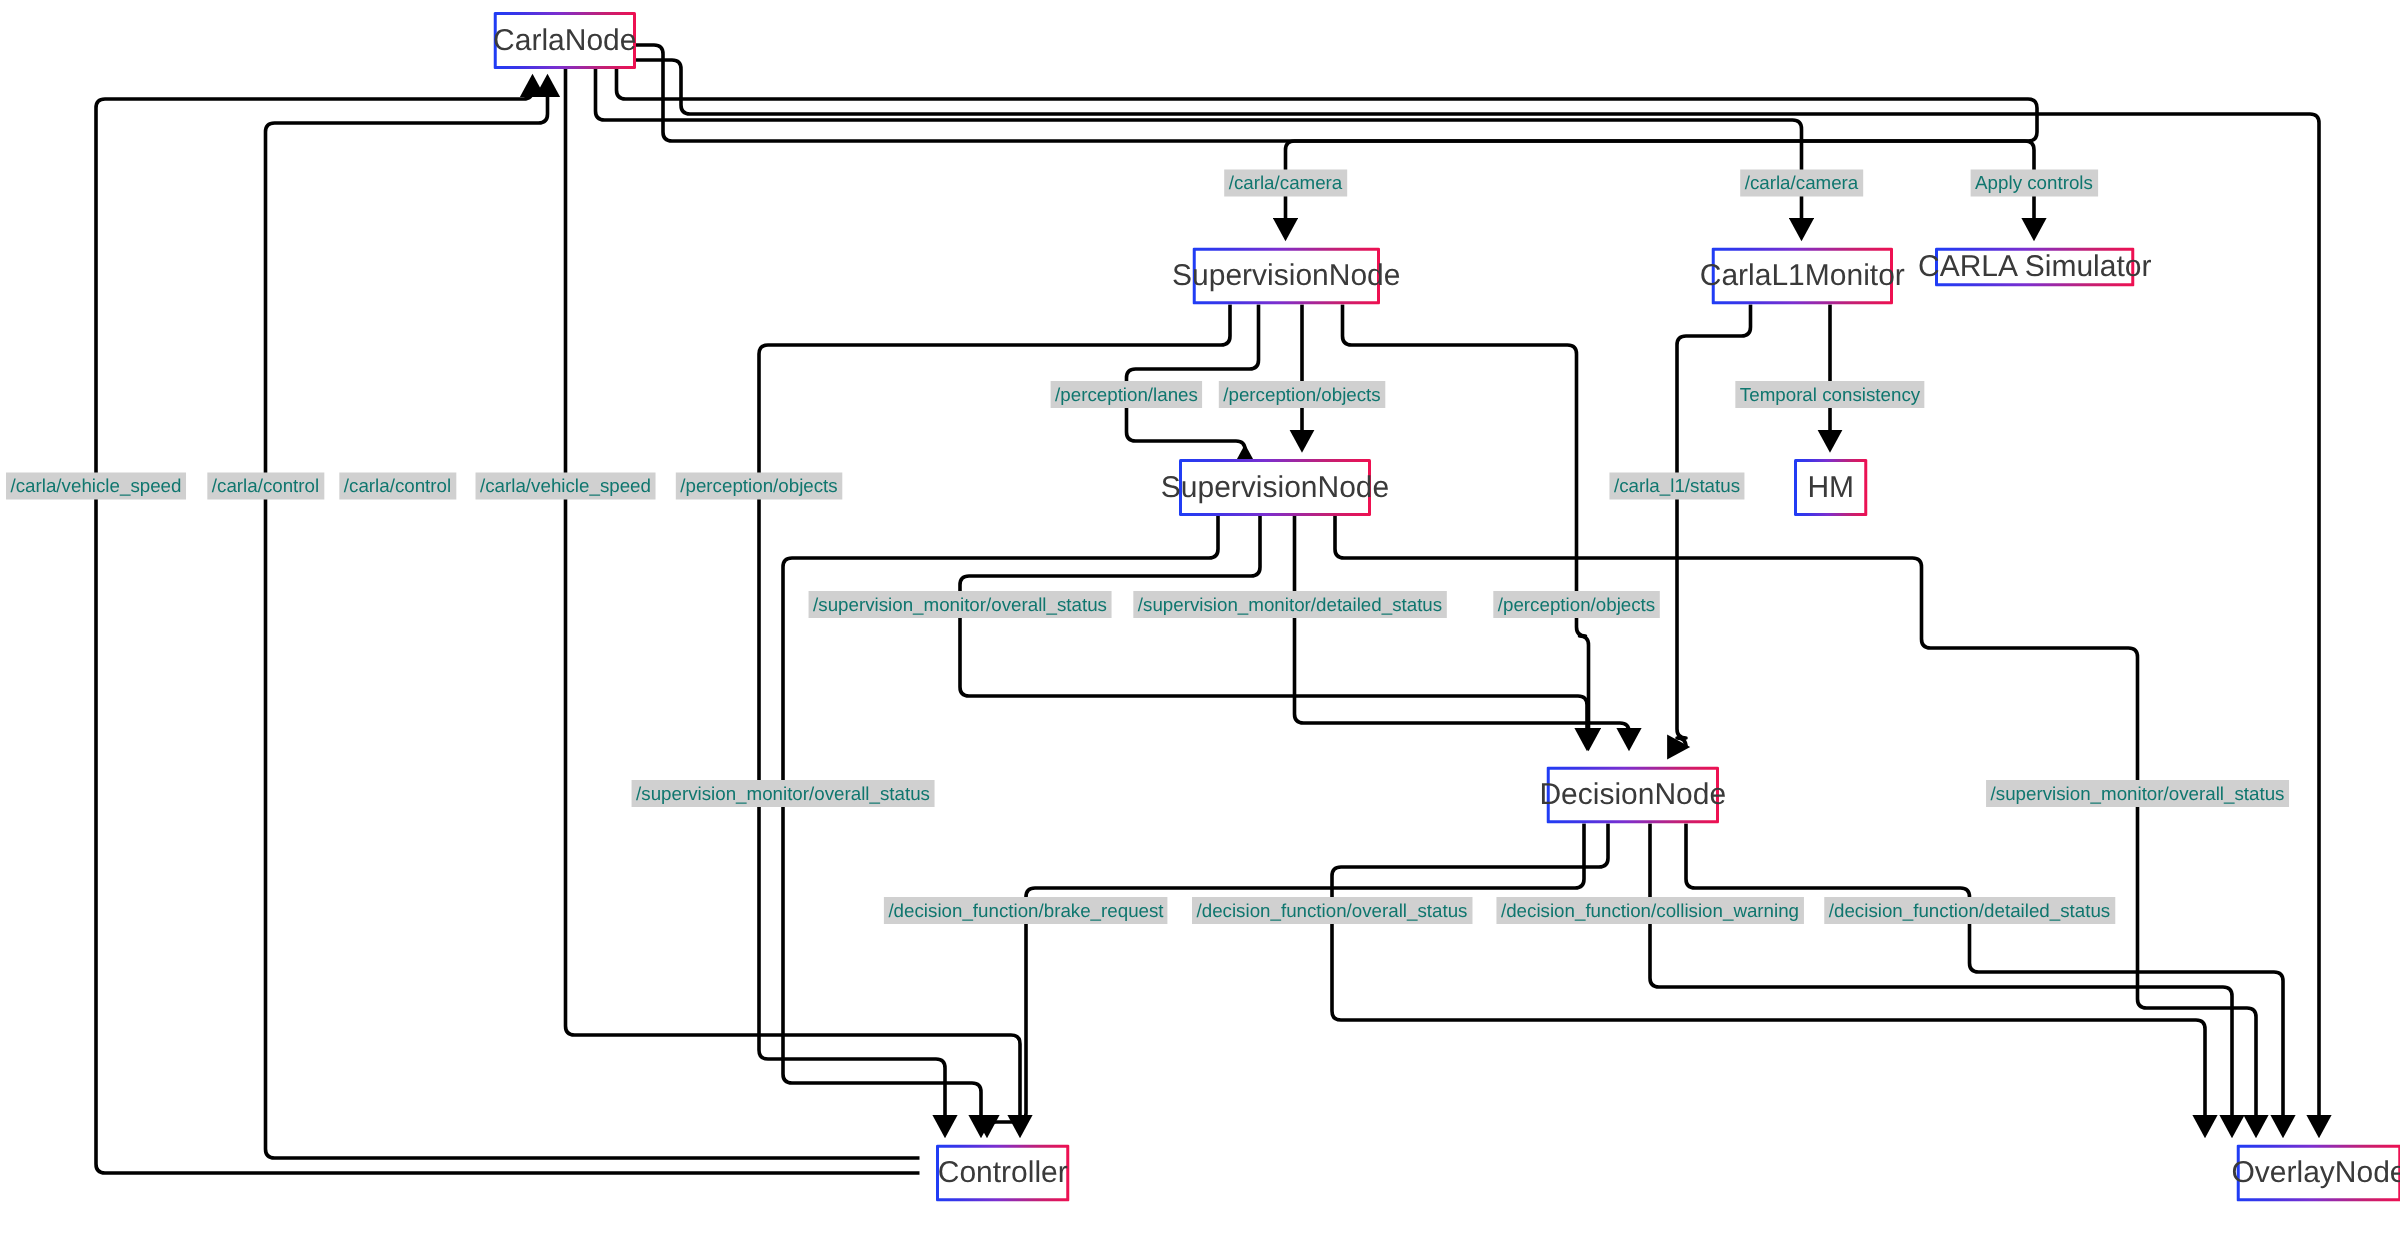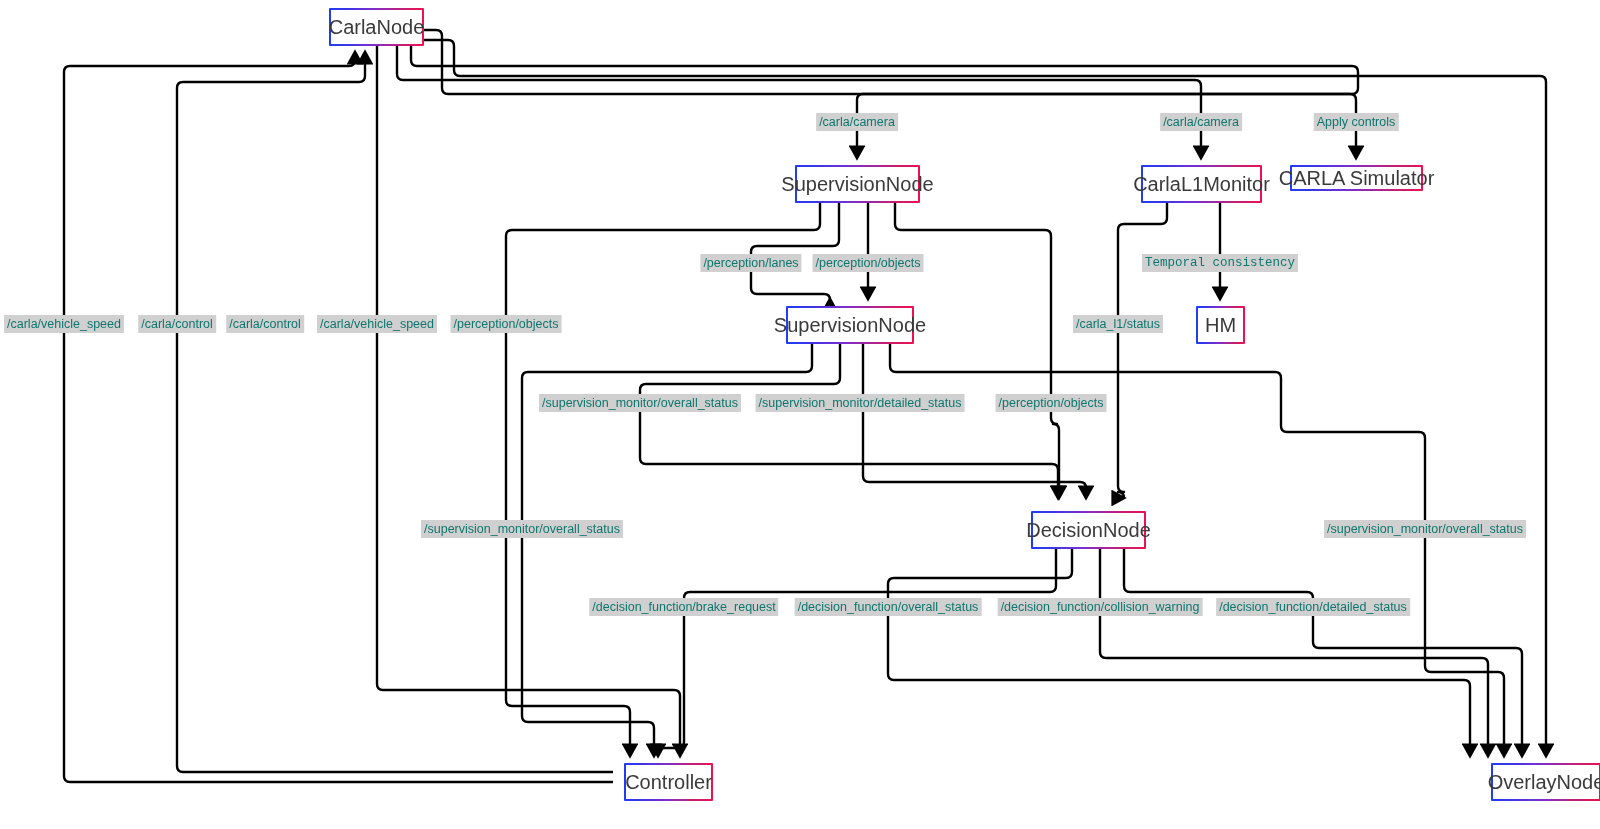--- a/index.html
+++ b/index.html
@@ -133,21 +133,21 @@
   <div class="edge-label" style="left:64px;top:324px;"><span>/carla/vehicle_speed</span></div>
   <div class="edge-label" style="left:177px;top:324px;"><span>/carla/control</span></div>
   <div class="edge-label" style="left:265px;top:324px;"><span>/carla/control</span></div>
   <div class="edge-label" style="left:377px;top:324px;"><span>/carla/vehicle_speed</span></div>
   <div class="edge-label" style="left:506px;top:324px;"><span>/perception/objects</span></div>
   <div class="edge-label" style="left:857px;top:122px;"><span>/carla/camera</span></div>
   <div class="edge-label" style="left:1201px;top:122px;"><span>/carla/camera</span></div>
   <div class="edge-label" style="left:1356px;top:122px;text-align:center;"><span>Apply controls</span></div>
   <div class="edge-label" style="left:751px;top:263px;"><span>/perception/lanes</span></div>
   <div class="edge-label" style="left:868px;top:263px;"><span>/perception/objects</span></div>
-  <div class="edge-label" style="left:1220px;top:263px;font-family:Liberation Mono, monospace;"><span>Temporal consistency</span></div>
+  <div class="edge-label" style="left:1220px;top:263px;"><span>Temporal consistency</span></div>
   <div class="edge-label" style="left:1118px;top:324px;"><span>/carla_l1/status</span></div>
   <div class="edge-label" style="left:640px;top:403px;"><span>/supervision_monitor/overall_status</span></div>
   <div class="edge-label" style="left:860px;top:403px;"><span>/supervision_monitor/detailed_status</span></div>
   <div class="edge-label" style="left:1051px;top:403px;"><span>/perception/objects</span></div>
   <div class="edge-label" style="left:522px;top:529px;"><span>/supervision_monitor/overall_status</span></div>
   <div class="edge-label" style="left:1425px;top:529px;"><span>/supervision_monitor/overall_status</span></div>
   <div class="edge-label" style="left:684px;top:607px;"><span>/decision_function/brake_request</span></div>
   <div class="edge-label" style="left:888px;top:607px;"><span>/decision_function/overall_status</span></div>
   <div class="edge-label" style="left:1100px;top:607px;"><span>/decision_function/collision_warning</span></div>
   <div class="edge-label" style="left:1313px;top:607px;"><span>/decision_function/detailed_status</span></div>

